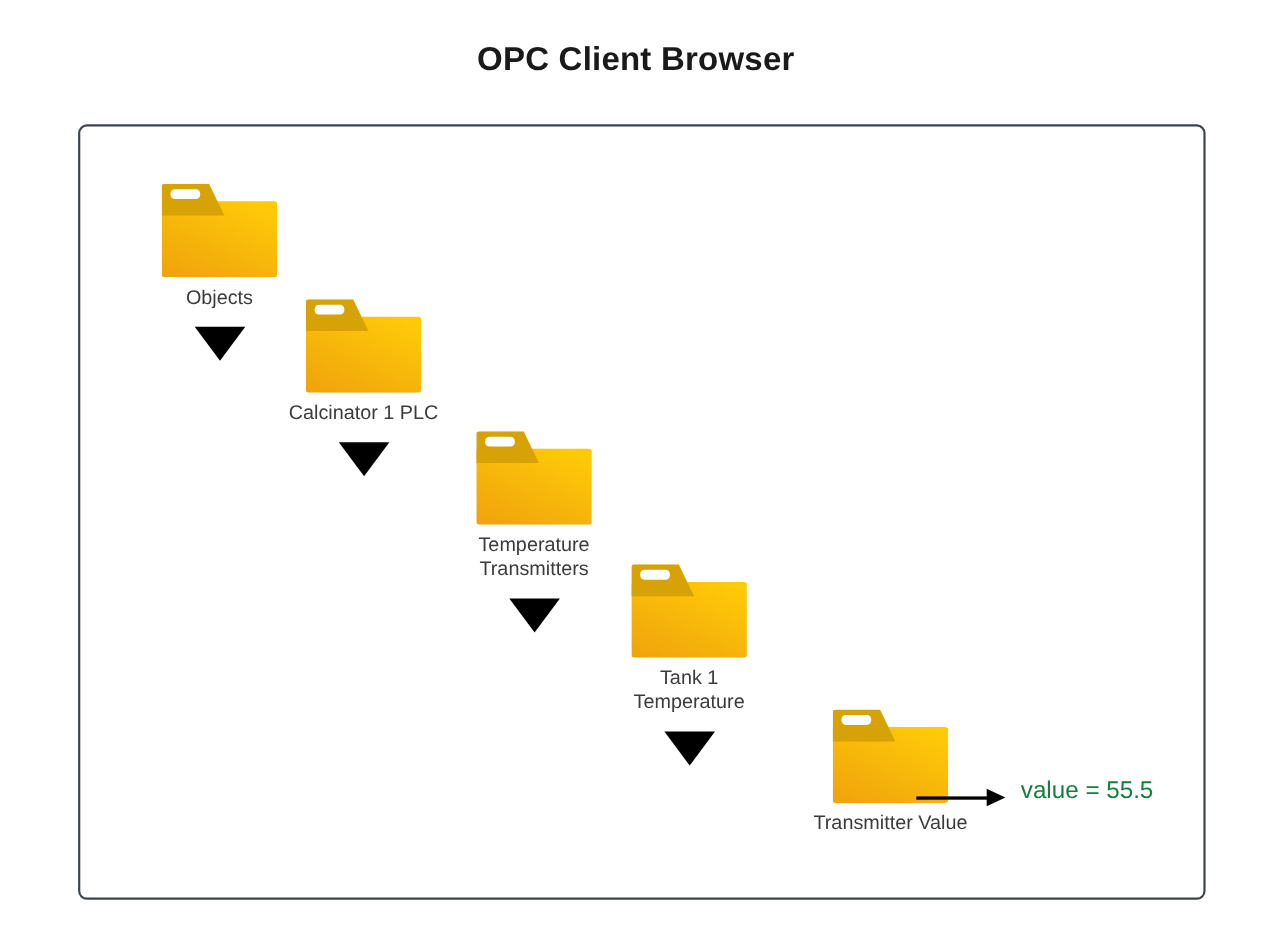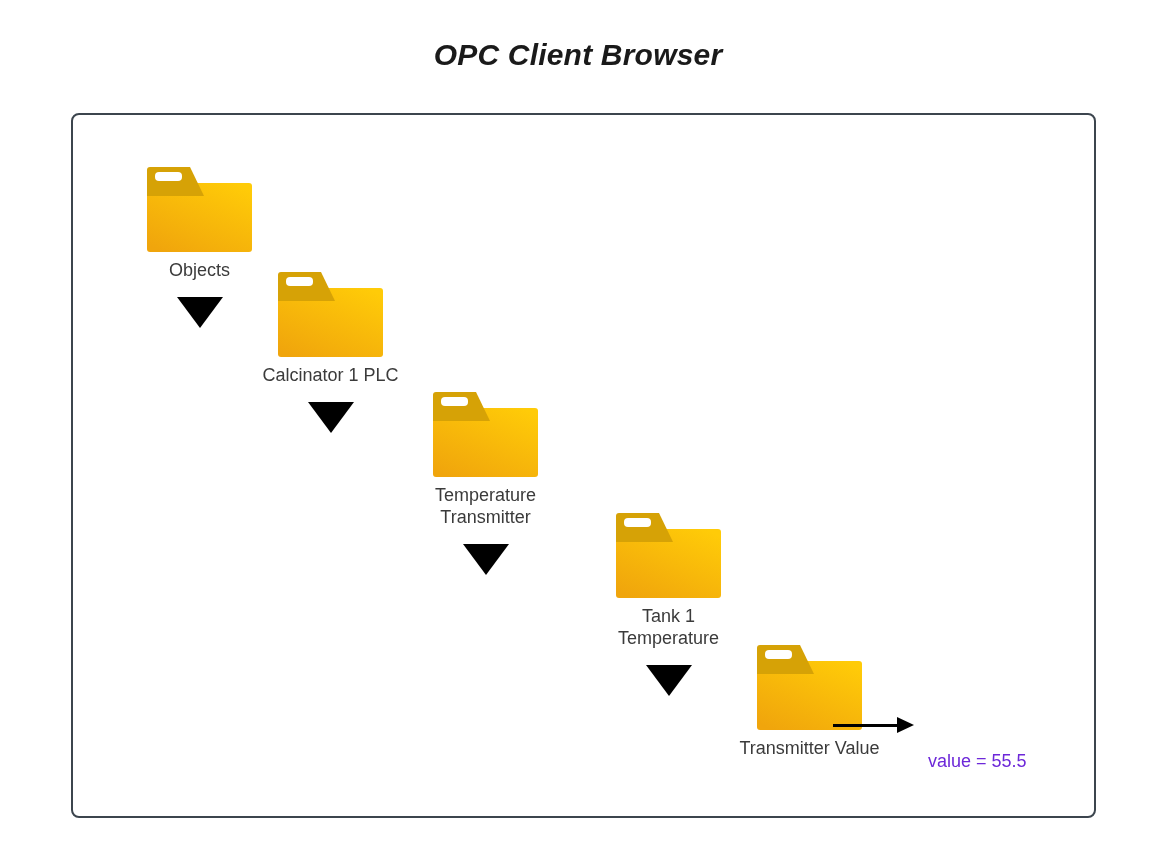--- a/index.html
+++ b/index.html
@@ -15,21 +15,20 @@
   .page-title {
     position: absolute;
     top: 38px;
     left: 0;
     width: 1156px;
     text-align: center;
     font-size: 30px;
     font-weight: bold;
     color: #1a1a1a;
     letter-spacing: 0.2px;
-    font-style: italic;
   }
   .panel {
     position: absolute;
     left: 71px;
     top: 113px;
     width: 1025px;
     height: 705px;
     border: 2px solid #3c454e;
     border-radius: 8px;
     background: #ffffff;
@@ -73,24 +72,24 @@
     top: 717px;
     width: 0;
     height: 0;
     border-left: 17px solid #000000;
     border-top: 8.5px solid transparent;
     border-bottom: 8.5px solid transparent;
   }
   .value-text {
     position: absolute;
     left: 928px;
-    top: 748px;
-    font-size: 18px;
+    top: 704px;
+    font-size: 22px;
     line-height: 27px;
-    color: #6d28d9;
+    color: #15803d;
     white-space: nowrap;
   }
 </style>
 </head>
 <body>
 
 <div class="canvas">
 
   <div class="page-title">OPC Client Browser</div>
 
@@ -121,25 +120,25 @@
     <div class="node-label" style="width:160px">Calcinator 1 PLC</div>
     <div class="expander"></div>
   </div>
 
   <div class="node" style="left:433px; top:392px;">
     <svg class="folder-svg" width="105" height="85" viewBox="0 0 105 85">
       <rect x="0" y="16" width="105" height="69" rx="3" fill="url(#gFold)"></rect>
       <path d="M3 0 H43 L57 29 H0 V3 Q0 0 3 0 Z" fill="#D6A206"></path>
       <rect x="8" y="5" width="27" height="9" rx="4" fill="#ffffff"></rect>
     </svg>
-    <div class="node-label" style="width:112px">Temperature Transmitter</div>
+    <div class="node-label" style="width:112px">Temperature Transmitters</div>
     <div class="expander"></div>
   </div>
 
-  <div class="node" style="left:616px; top:513px;">
+  <div class="node" style="left:574px; top:513px;">
     <svg class="folder-svg" width="105" height="85" viewBox="0 0 105 85">
       <rect x="0" y="16" width="105" height="69" rx="3" fill="url(#gFold)"></rect>
       <path d="M3 0 H43 L57 29 H0 V3 Q0 0 3 0 Z" fill="#D6A206"></path>
       <rect x="8" y="5" width="27" height="9" rx="4" fill="#ffffff"></rect>
     </svg>
     <div class="node-label" style="width:112px">Tank 1 Temperature</div>
     <div class="expander"></div>
   </div>
 
   <div class="node" style="left:757px; top:645px;">

